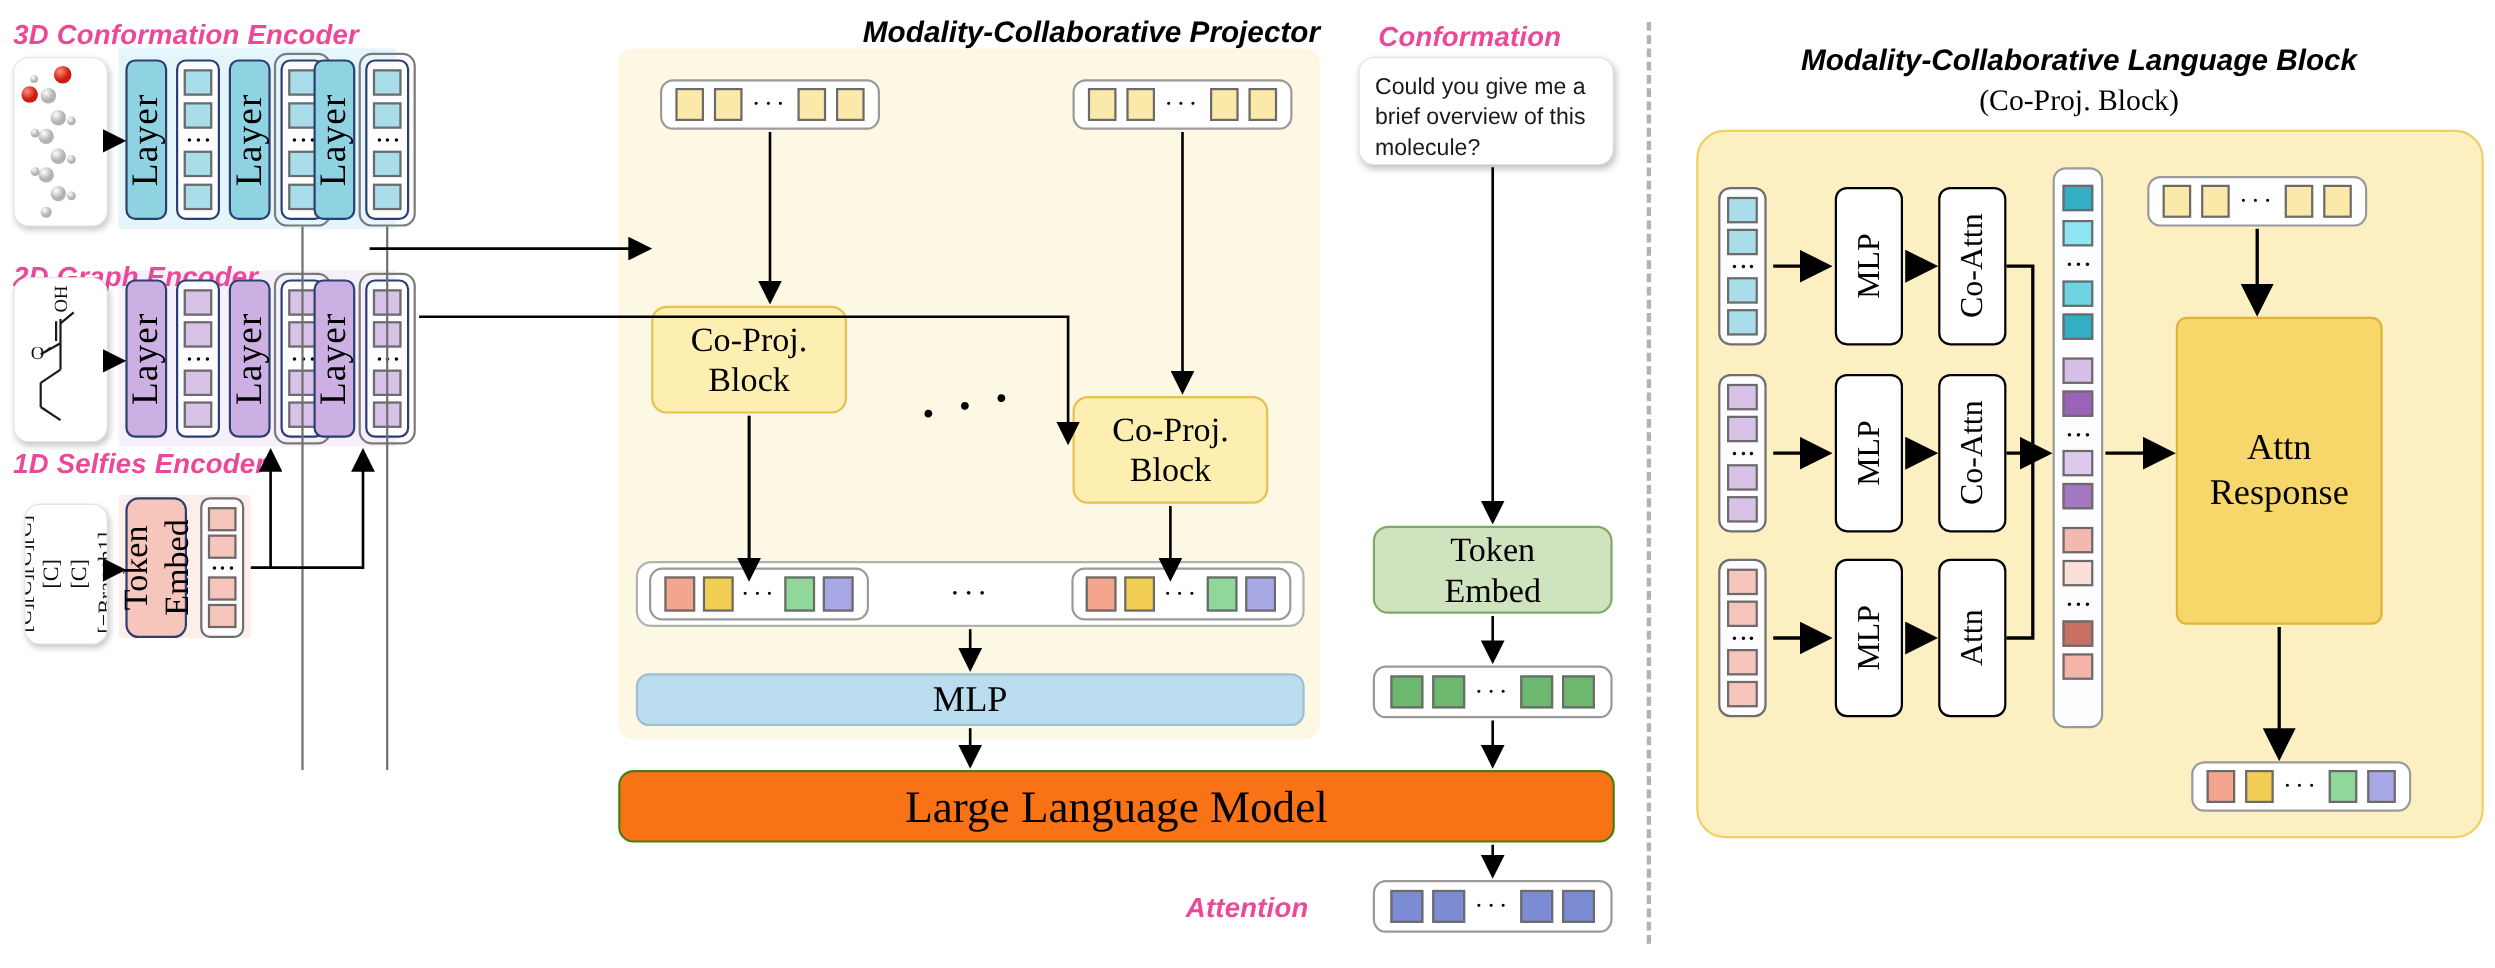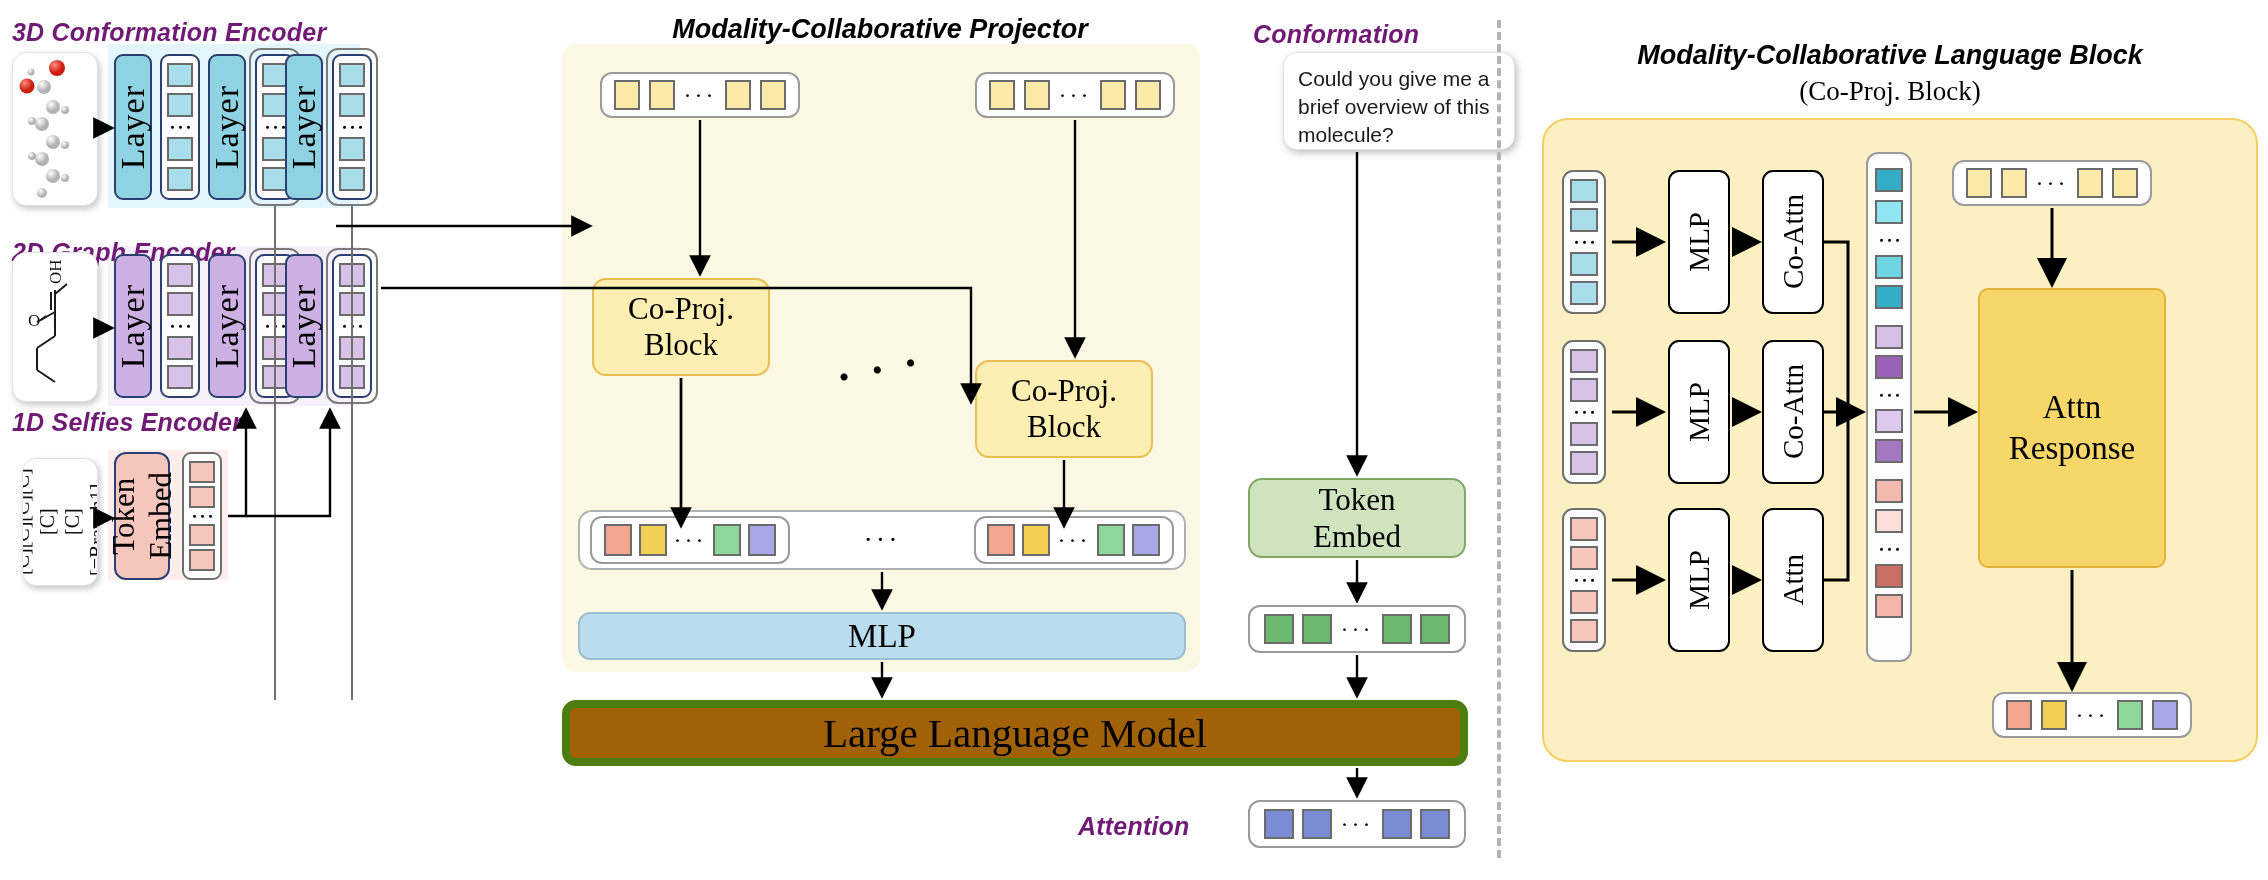--- a/index.html
+++ b/index.html
@@ -4,21 +4,21 @@
 <style>
   html,body{margin:0;padding:0;background:#ffffff;}
   body{width:2268px;height:880px;position:relative;overflow:hidden;
        font-family:"Liberation Serif",serif;}
 
   .abs{position:absolute;}
 
   
   .sec-title{
     font-family:"Liberation Sans",sans-serif;
-    font-weight:bold;font-style:italic;color:#701a75;
+    font-weight:bold;font-style:italic;color:#ec4899;
     font-size:25px;letter-spacing:.2px;white-space:nowrap;
   }
   .blk-title{
     font-family:"Liberation Sans",sans-serif;
     font-weight:bold;font-style:italic;color:#000;
     font-size:27px;white-space:nowrap;text-align:center;
   }
   .blk-sub{
     font-family:"Liberation Serif",serif;
     font-size:27px;color:#000;text-align:center;white-space:nowrap;
@@ -69,21 +69,21 @@
   .pbox{
     box-sizing:border-box;display:flex;align-items:center;
     justify-content:center;text-align:center;
     font-family:"Liberation Serif",serif;color:#000;
   }
   .coproj-box{
     background:#fdeeb2;border:2px solid #e8bf52;border-radius:14px;
     font-size:31px;line-height:1.15;
   }
   .mlp-box{background:#b9dcee;border:2px solid #9dbfd0;border-radius:12px;font-size:33px;}
-  .llm-box{background:#a16207;border:8px solid #4d7c0f;border-radius:14px;font-size:41px;}
+  .llm-box{background:#f97316;border:2px solid #4d7c0f;border-radius:14px;font-size:41px;}
   .tokemb-box{background:#cfe3bf;border:2px solid #82a866;border-radius:14px;font-size:31px;line-height:1.2;}
   .tokemb-pink{background:#f6c5bb;border:2px solid #2b3f72;border-radius:12px;font-size:31px;line-height:1.2;}
   .white-box{background:#ffffff;border:2.5px solid #000;border-radius:11px;}
   .white-box .vlabel{
     writing-mode:vertical-rl;transform:rotate(180deg);
     font-size:29px;font-family:"Liberation Serif",serif;color:#000;
   }
   .xattn-box{background:#f7d66a;border:2px solid #e0b43c;border-radius:10px;
              font-size:33px;line-height:1.25;}
 
@@ -115,21 +115,21 @@
 <body>
 
 <div class="abs band band-3d" style="left:108px;top:44px;width:252px;height:164px;"></div>
 <div class="abs band band-3d" style="left:108px;top:44px;width:252px;height:164px;"></div>
 <div class="abs band band-2d" style="left:108px;top:246px;width:252px;height:160px;"></div>
 <div class="abs band band-1d" style="left:108px;top:450px;width:120px;height:130px;"></div>
 
 <div class="abs sec-title" style="left:12px;top:18px;">3D Conformation Encoder</div>
 <div class="abs sec-title" style="left:12px;top:238px;">2D Graph Encoder</div>
 <div class="abs sec-title" style="left:12px;top:408px;">1D Selfies Encoder</div>
-<div class="abs blk-title" style="left:560px;top:14px;width:640px;">Modality-Collaborative Projector</div>
+<div class="abs blk-title" style="left:560px;top:14px;width:640px;text-align:right;">Modality-Collaborative Projector</div>
 <div class="abs sec-title" style="left:1253px;top:20px;">Conformation</div>
 <div class="abs blk-title" style="left:1530px;top:40px;width:720px;">Modality-Collaborative Language Block</div>
 <div class="abs blk-sub" style="left:1530px;top:76px;width:720px;">(Co-Proj. Block)</div>
 
 <div class="abs card" style="left:12px;top:52px;width:84px;height:152px;">
   <svg width="80" height="150" viewBox="0 0 80 150">
     <defs>
       <radialGradient id="gW" cx="35%" cy="30%">
           <stop offset="0%" stop-color="#fff"></stop>
           <stop offset="100%" stop-color="#b2b2b2"></stop>
@@ -342,21 +342,21 @@
 </div>
 
 <div class="abs pbox mlp-box" style="left:578px;top:612px;width:608px;height:48px;">
     <span>MLP</span>
   </div>
 
 <div class="abs pbox llm-box" style="left:562px;top:700px;width:906px;height:66px;">
     <span>Large Language Model</span>
   </div>
 
-<div class="abs bubble" style="left:1235px;top:52px;width:232px;height:98px;margin-left:48px;">
+<div class="abs bubble" style="left:1235px;top:52px;width:232px;height:98px;">
   <span>Could you give me a brief overview of this molecule?</span>
 </div>
 
 <div class="abs pbox tokemb-box" style="left:1248px;top:478px;width:218px;height:80px;">
   <div>
     <div>Token</div>
     <div>Embed</div>
   </div>
 </div>
 

